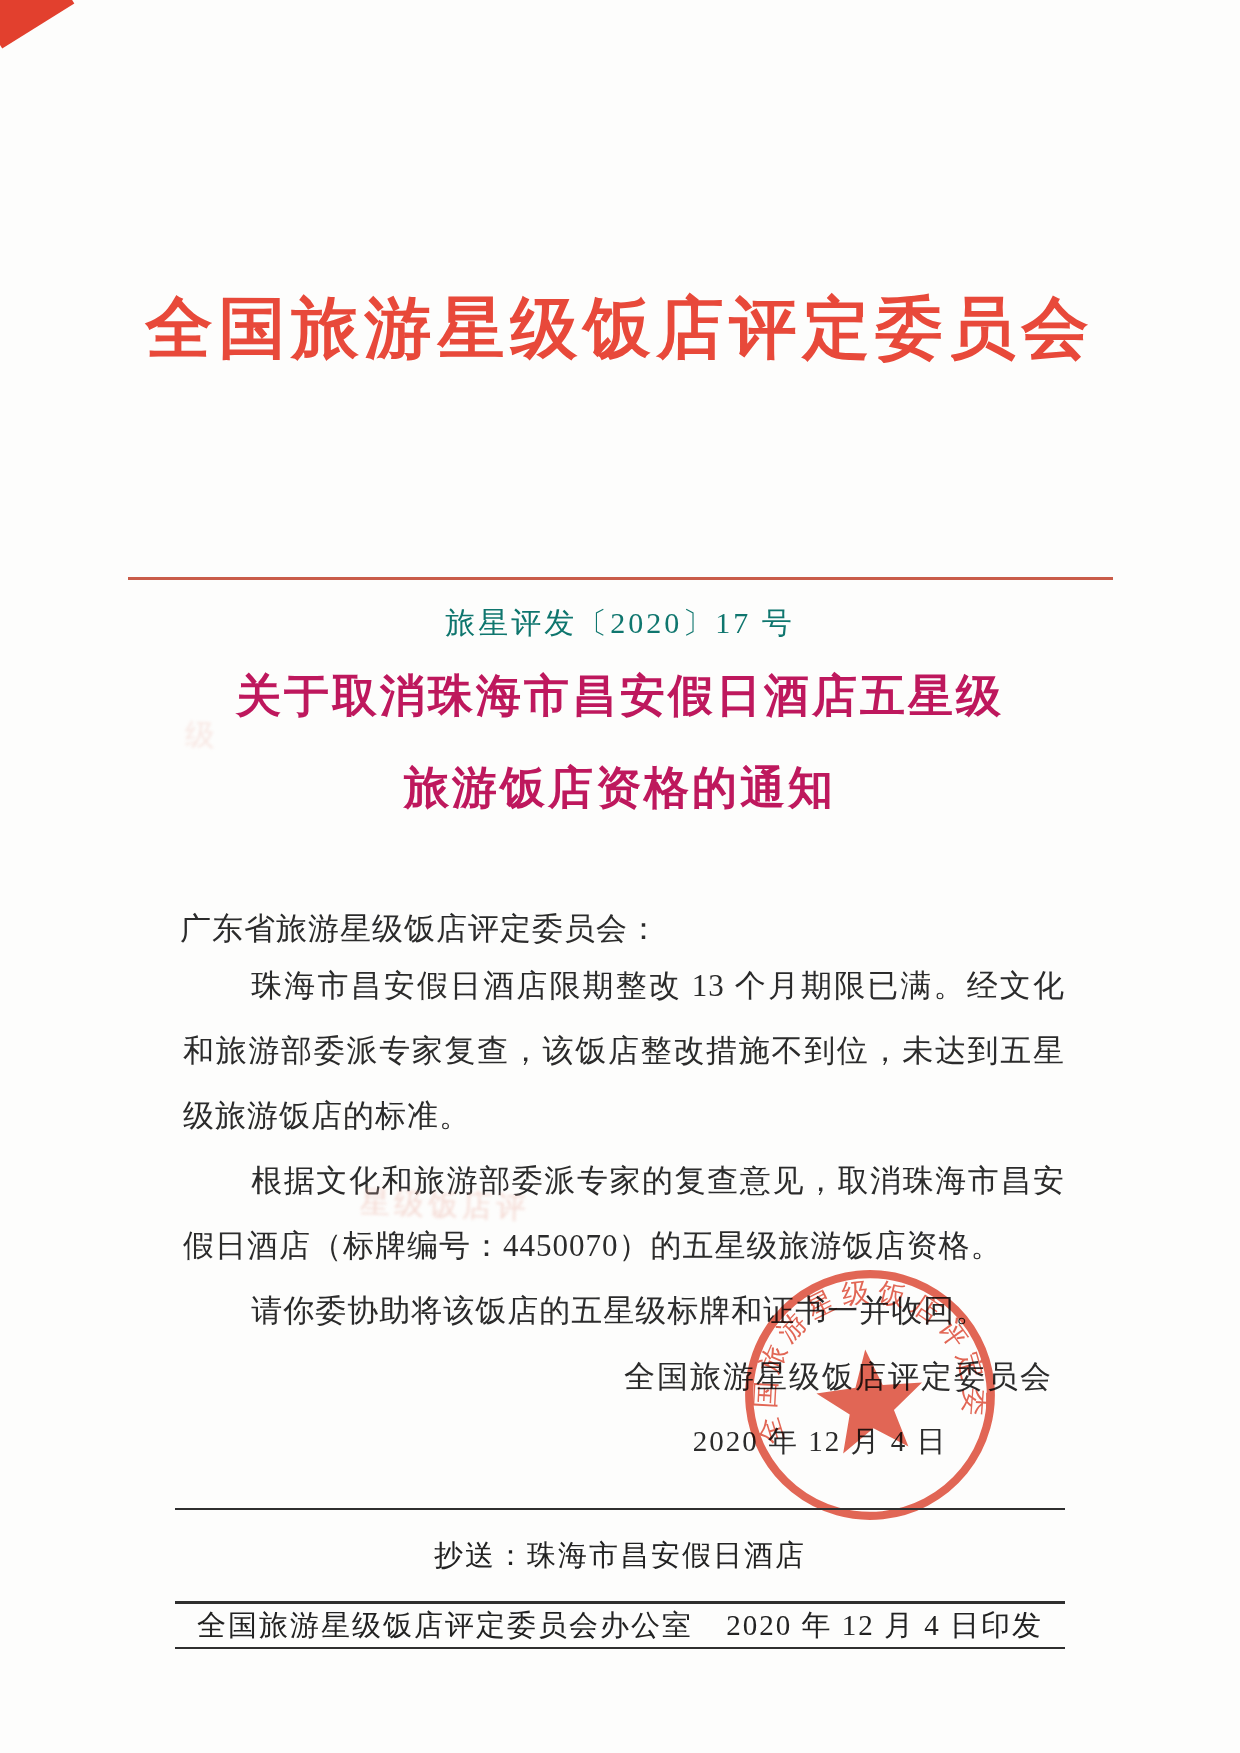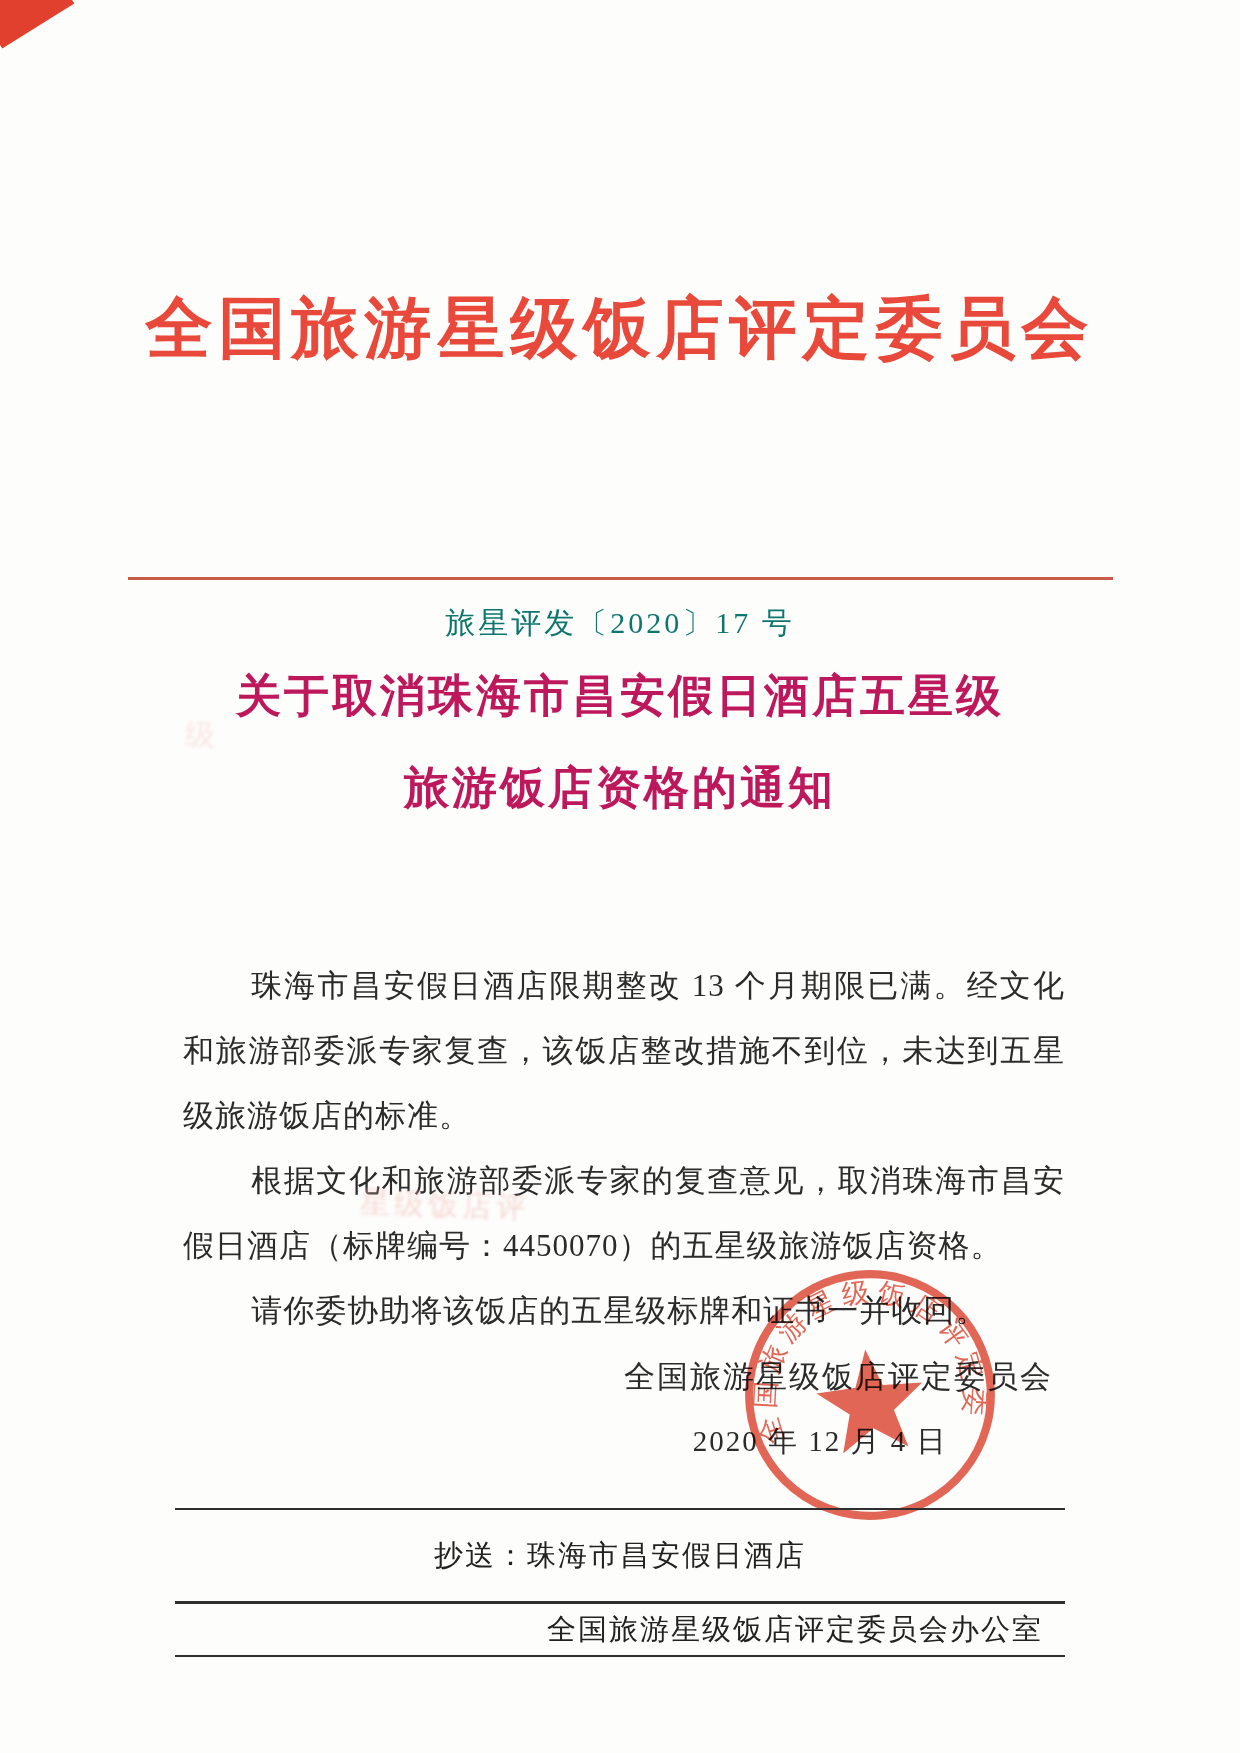--- a/index.html
+++ b/index.html
@@ -77,40 +77,41 @@
     position:absolute;left:175px;top:1508px;width:890px;
     font-size:29px;color:#222;
   }
   .rule{height:0;border-top:2px solid #2f2f2f;}
   .rule-mid{border-top:3px solid #2f2f2f;}
   .footer-row{
     display:flex;align-items:center;
     padding:0 22px;box-sizing:border-box;
     height:91px;letter-spacing:2px;justify-content:center;
   }
-  .footer-row.issue{justify-content:flex-end;height:51px;padding-top:12px;padding-bottom:12px;}
+  .footer-row.issue{justify-content:space-between;height:43px;padding-top:12px;padding-bottom:12px;}
 </style>
 </head>
 <body>
 
 <div class="page">
 
   <div class="corner-mark"></div>
 
   <div class="header-title">全国旅游星级饭店评定委员会</div>
 
   <div class="red-rule"></div>
 
   <div class="doc-number">旅星评发〔2020〕17 号</div>
 
   <div class="doc-title">
     <div>关于取消珠海市昌安假日酒店五星级</div>
     <div>旅游饭店资格的通知</div>
   </div>
 
+  <div class="salutation">广东省旅游星级饭店评定委员会：</div>
 
   <div class="body-text">
     <p>珠海市昌安假日酒店限期整改 13 个月期限已满。经文化和旅游部委派专家复查，该饭店整改措施不到位，未达到五星级旅游饭店的标准。</p>
     <p>根据文化和旅游部委派专家的复查意见，取消珠海市昌安假日酒店（标牌编号：4450070）的五星级旅游饭店资格。</p>
     <p>请你委协助将该饭店的五星级标牌和证书一并收回。</p>
   </div>
 
   <div class="ghost ghost-a">星级饭店评</div>
   <div class="ghost ghost-b">级</div>
 
@@ -128,17 +129,18 @@
   </svg>
 
   <div class="footer">
     <div class="rule"></div>
     <div class="footer-row">
       <span>抄送：珠海市昌安假日酒店</span>
     </div>
     <div class="rule rule-mid"></div>
     <div class="footer-row issue">
       <span>全国旅游星级饭店评定委员会办公室</span>
+      <span>2020 年 12 月 4 日印发</span>
     </div>
     <div class="rule"></div>
   </div>
 
 </div>
 
 </body></html>

